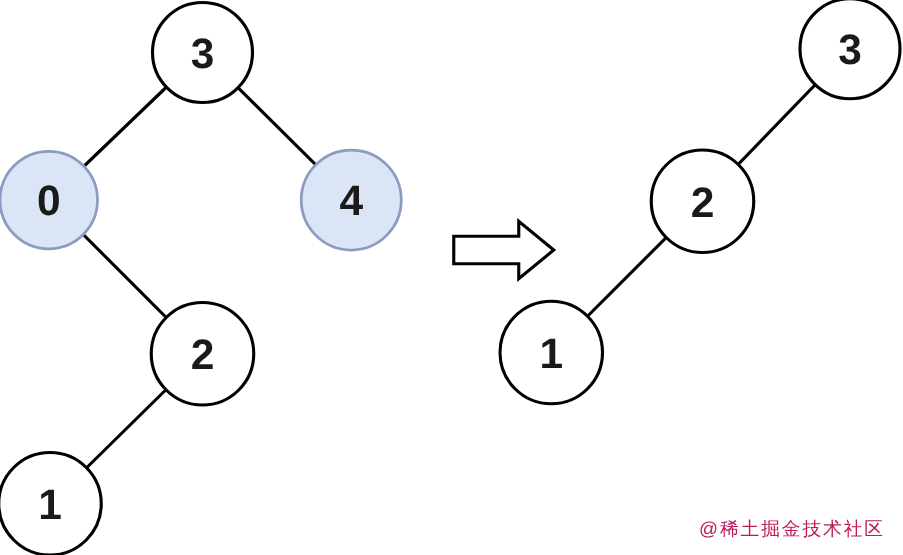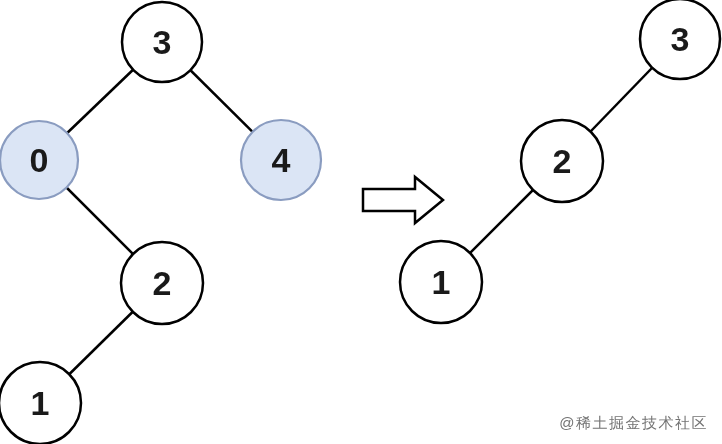--- a/index.html
+++ b/index.html
@@ -26,21 +26,21 @@
     font-weight: 700;
     font-size: 34px;
     fill: #1a1a1a;
   }
   .watermark {
     position: absolute;
     right: 14px;
     bottom: 11px;
     font-size: 15px;
     letter-spacing: 1.5px;
-    color: #737373;
+    color: #be185d;
     user-select: none;
   }
 </style>
 </head>
 <body>
 
 <div class="canvas">
   <svg class="diagram" width="722" height="444" viewBox="0 0 722 444" xmlns="http://www.w3.org/2000/svg">
     <g id="edges-layer">
         <line x1="162" y1="42" x2="39" y2="160" stroke="#000000" stroke-width="2.5"></line>

